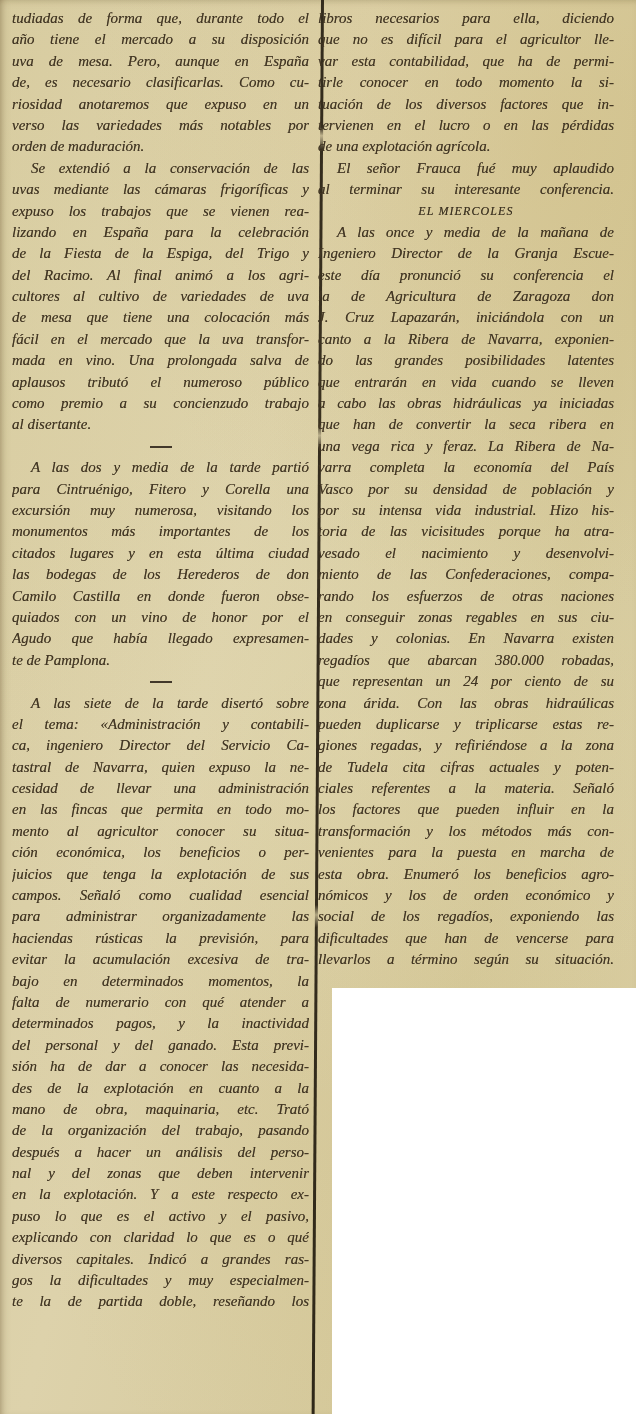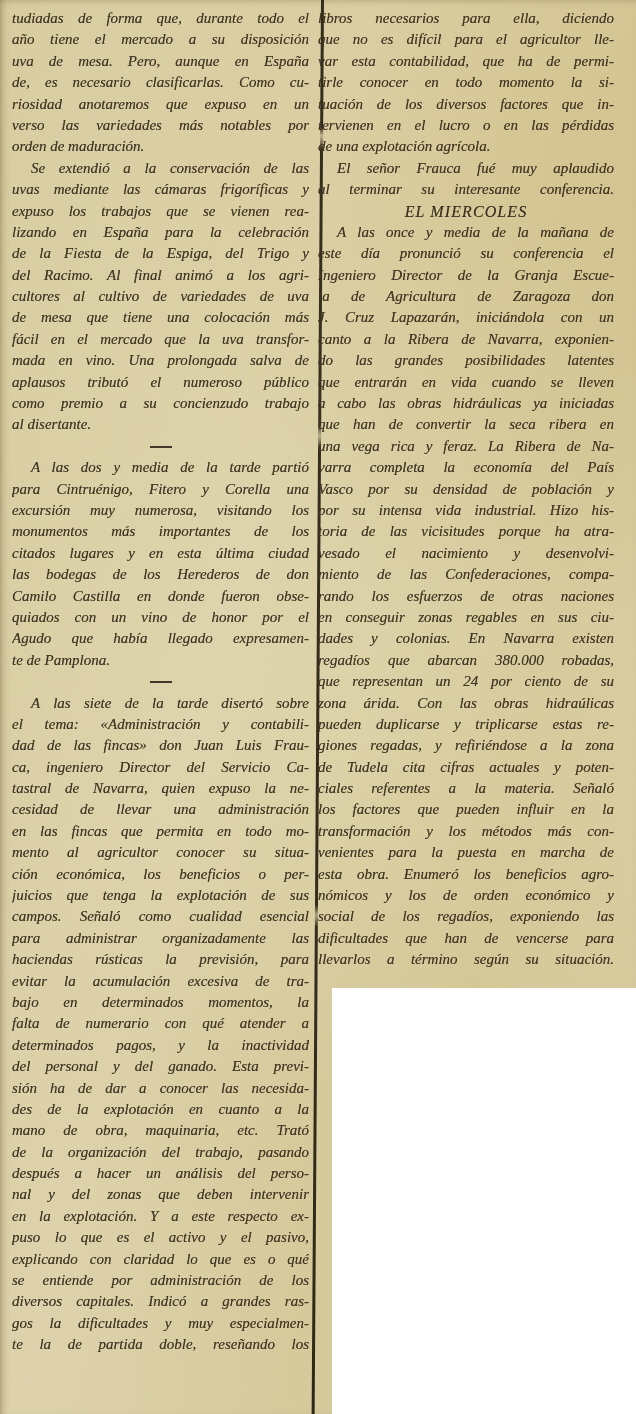--- a/index.html
+++ b/index.html
@@ -46,21 +46,21 @@
   }
   .line.indent { text-indent:19px; }
   .line.flush  { text-align-last:left; }
   .sep { position:relative; height:21.4px; }
   .sep-bar {
     position:absolute; left:50%; top:50%; width:22px; height:2px;
     background:#42382a; transform:translate(-50%,-50%);
   }
   .heading {
     height:21.4px; line-height:21.4px; text-align:center;
-    font-size:16px; letter-spacing:1.1px; color:#3d3322;
+    font-size:12px; letter-spacing:1.1px; color:#3d3322;
   }
 </style>
 </head>
 <body>
 
 <div id="stage">
   <div class="paper"></div>
   <div class="scan-cutout"></div>
   <div class="divider"></div>
   <div class="col col-left">
@@ -102,21 +102,20 @@
         <div class="line">quiados con un vino de honor por el</div>
         <div class="line">Agudo que había llegado expresamen-</div>
         <div class="line flush">te de Pamplona.</div>
       </div>
       <div class="sep">
         <span class="sep-bar"></span>
       </div>
       <div>
         <div class="line indent">A las siete de la tarde disertó sobre</div>
         <div class="line">el tema: «Administración y contabili-</div>
-        <div class="line">dad de las fincas» don Juan Luis Frau-</div>
         <div class="line">ca, ingeniero Director del Servicio Ca-</div>
         <div class="line">tastral de Navarra, quien expuso la ne-</div>
         <div class="line">cesidad de llevar una administración</div>
         <div class="line">en las fincas que permita en todo mo-</div>
         <div class="line">mento al agricultor conocer su situa-</div>
         <div class="line">ción económica, los beneficios o per-</div>
         <div class="line">juicios que tenga la explotación de sus</div>
         <div class="line">campos. Señaló como cualidad esencial</div>
         <div class="line">para administrar organizadamente las</div>
         <div class="line">haciendas rústicas la previsión, para</div>
@@ -127,21 +126,20 @@
         <div class="line">del personal y del ganado. Esta previ-</div>
         <div class="line">sión ha de dar a conocer las necesida-</div>
         <div class="line">des de la explotación en cuanto a la</div>
         <div class="line">mano de obra, maquinaria, etc. Trató</div>
         <div class="line">de la organización del trabajo, pasando</div>
         <div class="line">después a hacer un análisis del perso-</div>
         <div class="line">nal y del zonas que deben intervenir</div>
         <div class="line">en la explotación. Y a este respecto ex-</div>
         <div class="line">puso lo que es el activo y el pasivo,</div>
         <div class="line">explicando con claridad lo que es o qué</div>
-        <div class="line">se entiende por administración de los</div>
         <div class="line">diversos capitales. Indicó a grandes ras-</div>
         <div class="line">gos la dificultades y muy especialmen-</div>
         <div class="line">te la de partida doble, reseñando los</div>
       </div>
     </div>
   <div class="col col-right">
       <div>
         <div class="line">libros necesarios para ella, diciendo</div>
         <div class="line">que no es difícil para el agricultor lle-</div>
         <div class="line">var esta contabilidad, que ha de permi-</div>
@@ -150,22 +148,22 @@
         <div class="line">tervienen en el lucro o en las pérdidas</div>
         <div class="line flush">de una explotación agrícola.</div>
       </div>
       <div>
         <div class="line indent">El señor Frauca fué muy aplaudido</div>
         <div class="line">al terminar su interesante conferencia.</div>
       </div>
       <div class="heading">EL MIERCOLES</div>
       <div>
         <div class="line indent">A las once y media de la mañana de</div>
+        <div class="line">Ingeniero Director de la Granja Escue-</div>
         <div class="line">este día pronunció su conferencia el</div>
-        <div class="line">Ingeniero Director de la Granja Escue-</div>
         <div class="line">la de Agricultura de Zaragoza don</div>
         <div class="line">J. Cruz Lapazarán, iniciándola con un</div>
         <div class="line">canto a la Ribera de Navarra, exponien-</div>
         <div class="line">do las grandes posibilidades latentes</div>
         <div class="line">que entrarán en vida cuando se lleven</div>
         <div class="line">a cabo las obras hidráulicas ya iniciadas</div>
         <div class="line">que han de convertir la seca ribera en</div>
         <div class="line">una vega rica y feraz. La Ribera de Na-</div>
         <div class="line">varra completa la economía del País</div>
         <div class="line">Vasco por su densidad de población y</div>

